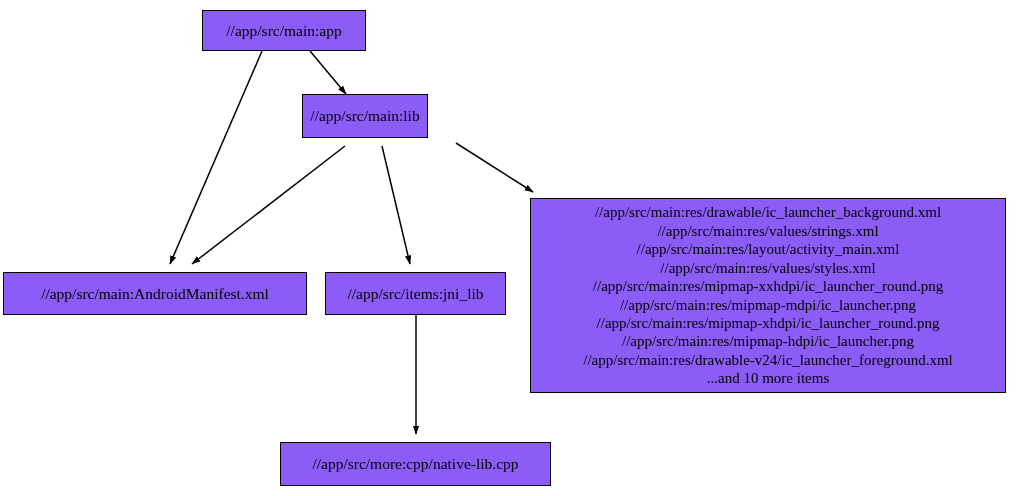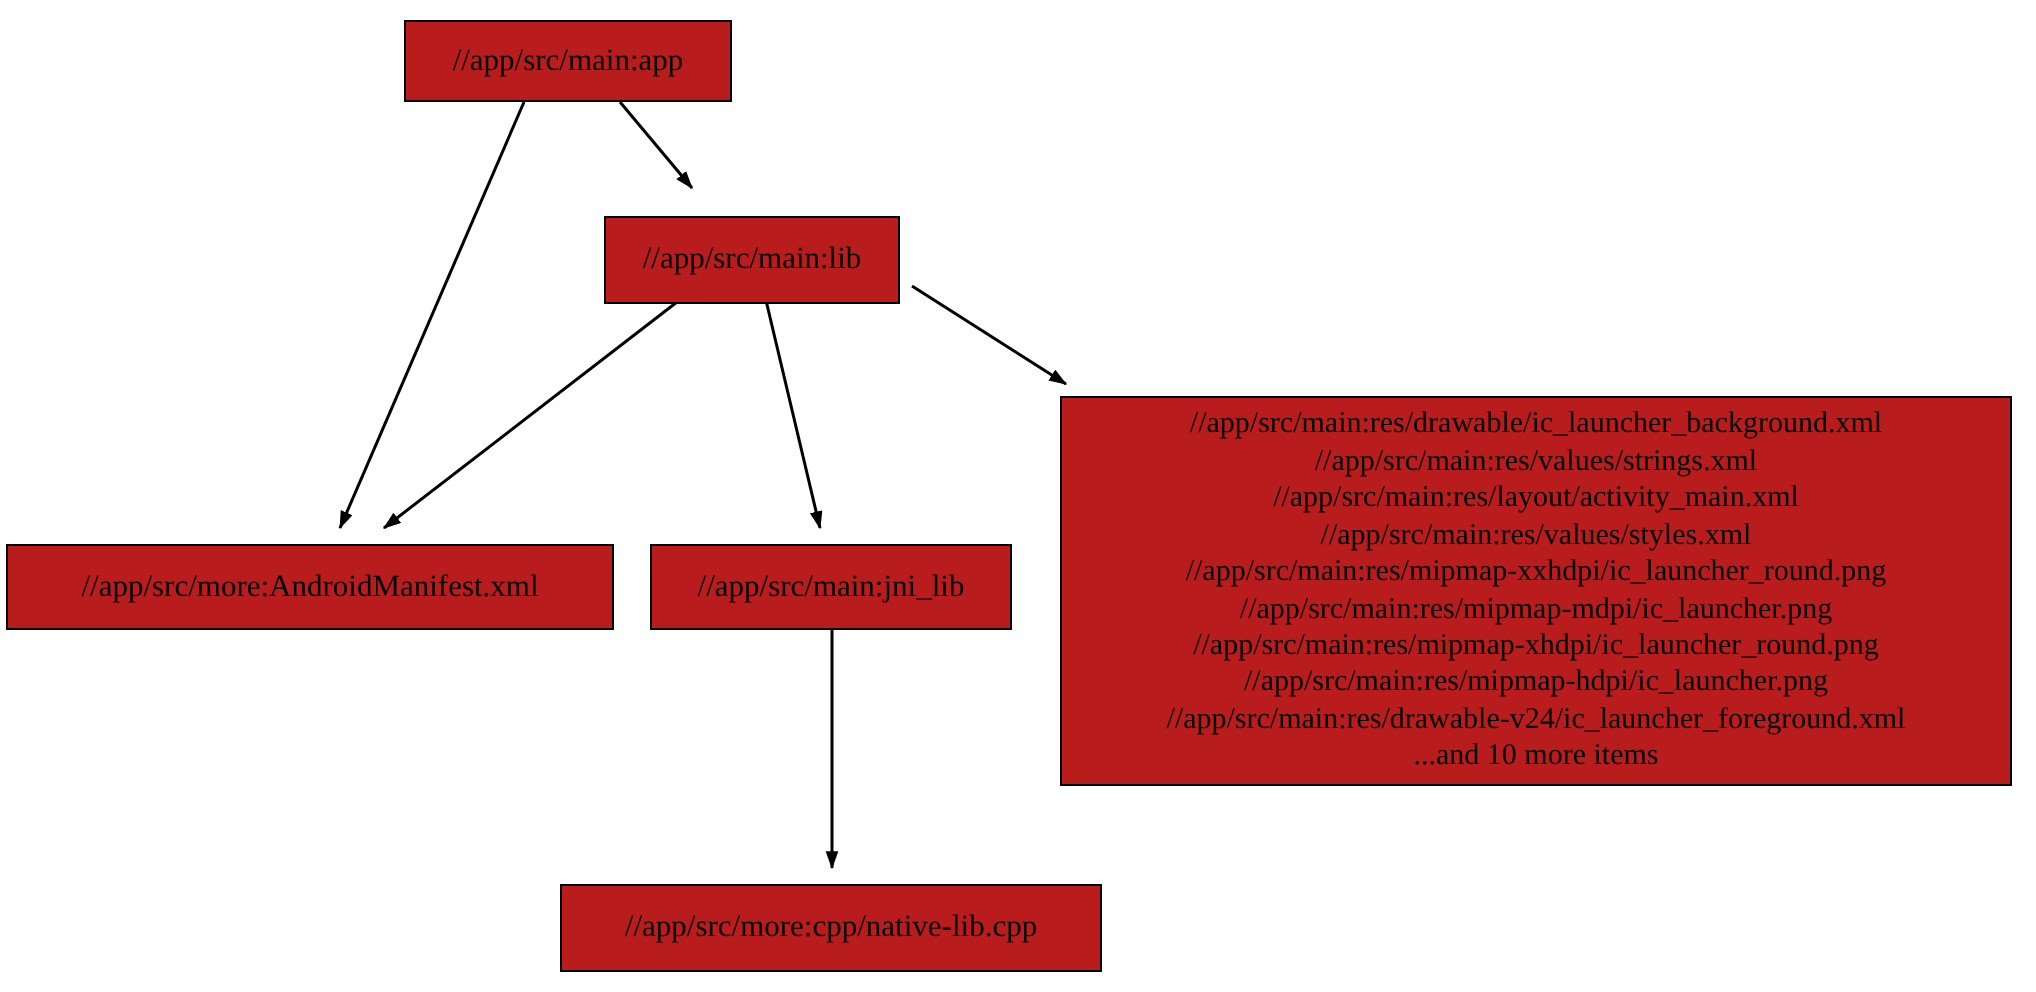--- a/index.html
+++ b/index.html
@@ -19,21 +19,21 @@
     position: absolute;
     left: 0;
     top: 0;
     width: 1018px;
     height: 496px;
   }
   .node {
     position: absolute;
     box-sizing: border-box;
     border: 1px solid #000000;
-    background: #b91c1c;
+    background: #8b5cf6;
     display: flex;
     align-items: center;
     justify-content: center;
     text-align: center;
     color: #000000;
     font-size: 15.5px;
     line-height: 1.0;
     white-space: pre;
     z-index: 2;
   }
@@ -83,30 +83,30 @@
 
     <g>
       <path d="M416,315 L416,434" stroke="#000000" stroke-width="1.5" fill="none" marker-end="url(#ah)"></path>
     </g>
   </svg>
 
   <div class="node" style="left:202px; top:10px; width:164px; height:41px;">
     <span class="node-label">//app/src/main:app</span>
   </div>
 
-  <div class="node" style="left:302px; top:108px; width:148px; height:44px;">
+  <div class="node" style="left:302px; top:94px; width:126px; height:44px;">
     <span class="node-label">//app/src/main:lib</span>
   </div>
 
   <div class="node" style="left:3px; top:272px; width:304px; height:43px;">
-    <span class="node-label">//app/src/more:AndroidManifest.xml</span>
+    <span class="node-label">//app/src/main:AndroidManifest.xml</span>
   </div>
 
   <div class="node" style="left:325px; top:272px; width:181px; height:43px;">
-    <span class="node-label">//app/src/main:jni_lib</span>
+    <span class="node-label">//app/src/items:jni_lib</span>
   </div>
 
   <div class="node" style="left:280px; top:442px; width:271px; height:44px;">
     <span class="node-label">//app/src/more:cpp/native-lib.cpp</span>
   </div>
 
   <div class="node node-multiline" style="left:530px; top:198px; width:476px; height:195px;">
     <span class="node-label">//app/src/main:res/drawable/ic_launcher_background.xml
 //app/src/main:res/values/strings.xml
 //app/src/main:res/layout/activity_main.xml

